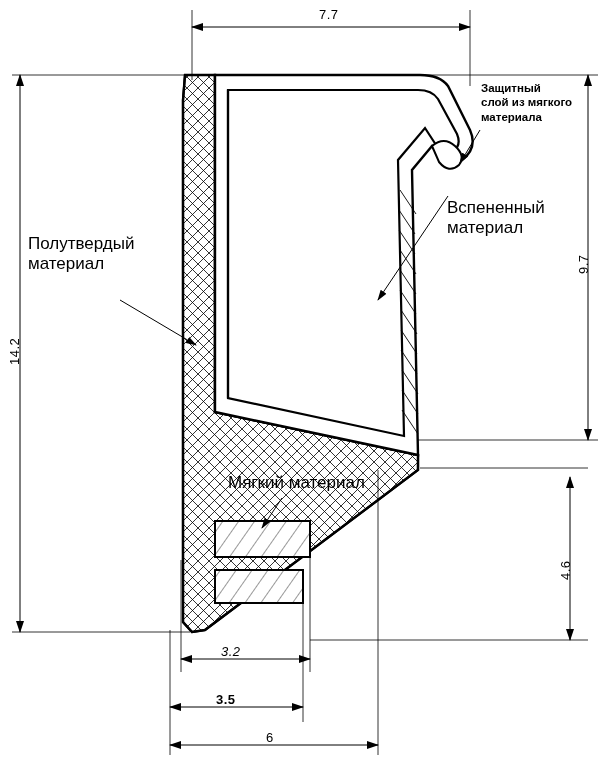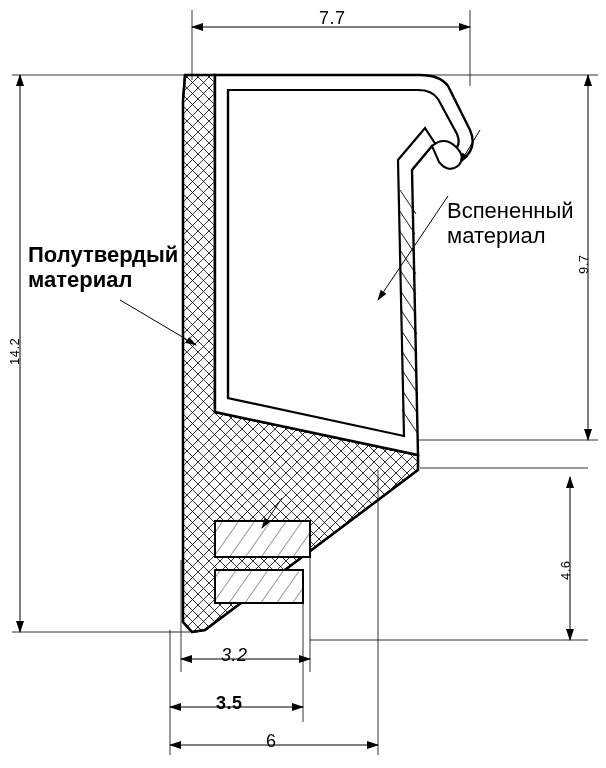--- a/index.html
+++ b/index.html
@@ -24,31 +24,31 @@
     width: 606px;
     height: 768px;
   }
   .lbl {
     position: absolute;
     color: #000000;
     white-space: pre;
     line-height: 1.15;
   }
   .dim {
-    font-size: 18px;
+    font-size: 13px;
     letter-spacing: 0.5px;
   }
   .dim-v {
     font-size: 13px;
     letter-spacing: 0.5px;
     transform: rotate(-90deg);
     transform-origin: left top;
   }
   .note {
-    font-size: 22px;
+    font-size: 17px;
   }
   .note-small {
     font-size: 11.5px;
     font-weight: bold;
     line-height: 1.25;
   }
 </style>
 </head>
 <body>
 
@@ -170,21 +170,25 @@
   <div class="lbl dim-v" style="left:577px; top:274px;">9.7</div>
 
   <div class="lbl dim-v" style="left:559px; top:580px;">4.6</div>
 
   <div class="lbl dim" style="left:221px; top:645px;font-style:italic;">3.2</div>
 
   <div class="lbl dim" style="left:216px; top:693px;font-weight:bold;">3.5</div>
 
   <div class="lbl dim" style="left:266px; top:731px;">6</div>
 
-  <div class="lbl note" style="left:28px; top:242px;font-weight:bold;">Полутвердый
+  <div class="lbl note" style="left:28px; top:234px;">Полутвердый
 материал</div>
 
+  <div class="lbl note-small" style="left:481px; top:81px;">Защитный
+слой из мягкого
+материала</div>
 
   <div class="lbl note" style="left:447px; top:198px;">Вспененный
 материал</div>
 
+  <div class="lbl note" style="left:228px; top:473px;">Мягкий материал</div>
 
 </div>
 
 </body></html>

